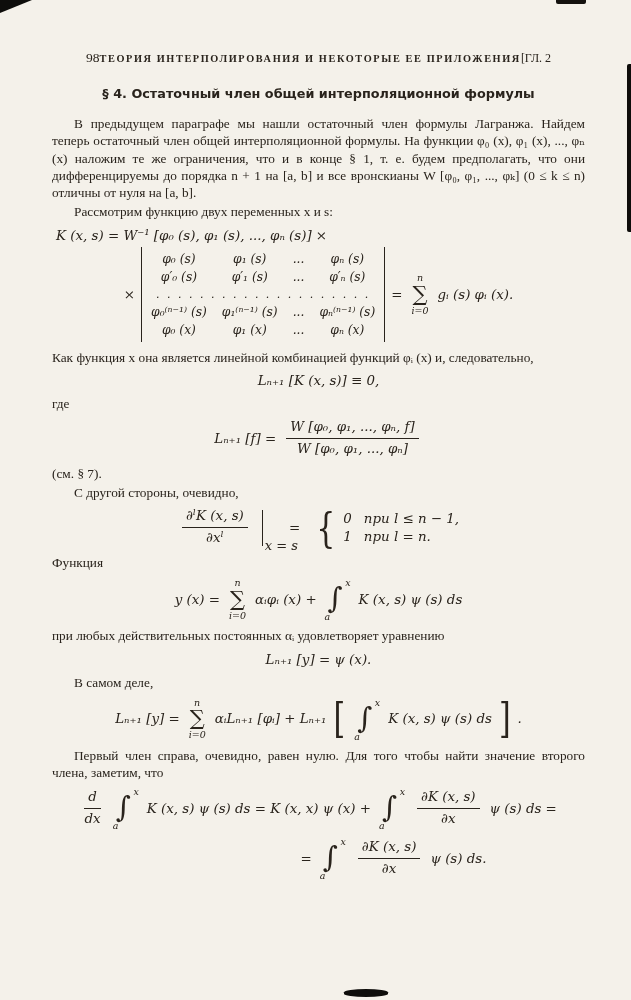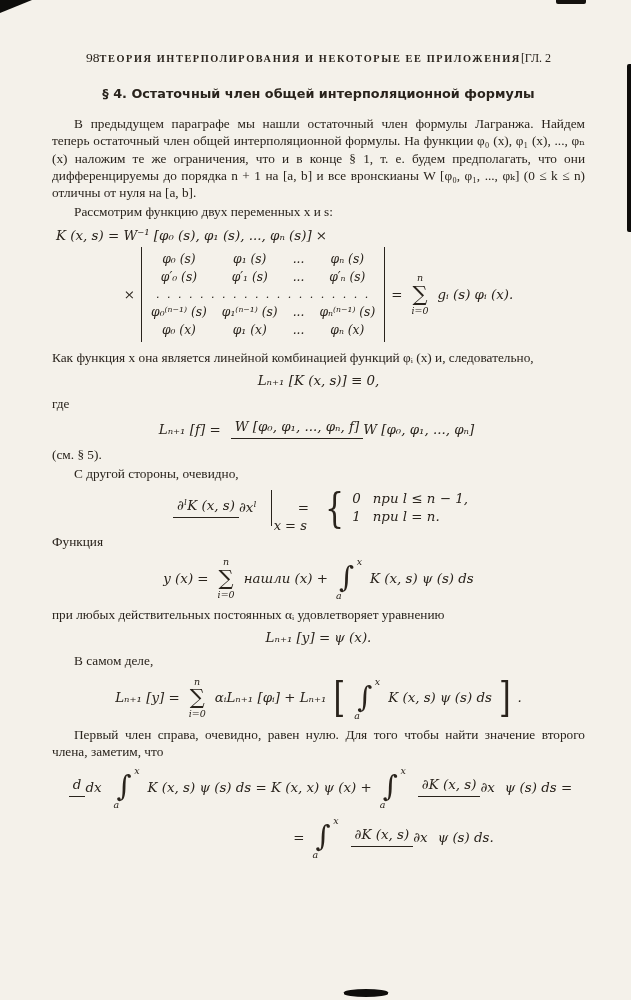--- a/index.html
+++ b/index.html
@@ -64,21 +64,21 @@
   .sum-op { font-size:21px; font-style:normal; padding:1px 0; }
   .sum-bot { font-size:9.5px; }
 
   
   .int { position:relative; display:inline-block; width:20px; height:40px; margin:0 7px 0 3px; flex:none; }
   .int-op { position:absolute; left:2px; top:50%; transform:translateY(-53%); font-size:29px; font-style:normal; }
   .int-top { position:absolute; top:-2px; right:-5px; font-size:9.5px; }
   .int-bot { position:absolute; bottom:-3px; left:-1px; font-size:9.5px; }
 
   
-  .frac { display:inline-flex; flex-direction:row; align-items:center; margin:0 4px; line-height:1.25; }
+  .frac { display:inline-flex; flex-direction:column; align-items:center; margin:0 4px; line-height:1.25; }
   .frac .num { border-bottom:1px solid #29231c; padding:0 4px 2px; white-space:nowrap; }
   .frac .den { padding-top:2px; white-space:nowrap; }
 
   
   .evalbar { display:inline-block; position:relative; width:1.2px; background:#29231c; height:36px; margin:0 20px 0 4px; }
   .eval-sub { position:absolute; bottom:-7px; left:3px; font-size:13px; white-space:nowrap;font-style:italic; }
 
   
   .brace { font-size:30px; font-style:normal; line-height:1; margin:0 2px 0 10px; display:inline-block; transform:scaleY(1.35); }
   .cases { display:inline-flex; flex-direction:column; gap:3px; text-align:left; }
@@ -152,21 +152,21 @@
   <p class="body-text">где</p>
 
   <div class="formula f-center">
     <span>Lₙ₊₁ [f] =</span>
     <span class="frac">
       <span class="num">W [φ₀, φ₁, ..., φₙ, f]</span>
       <span class="den">W [φ₀, φ₁, ..., φₙ]</span>
     </span>
   </div>
 
-  <p class="body-text">(см. § 5).</p>
+  <p class="body-text">(см. § 7).</p>
   <p class="body-text indent">С другой стороны, очевидно,</p>
 
   <div class="formula f-center">
     <span class="frac">
       <span class="num">∂ˡK (x, s)</span>
       <span class="den">∂xˡ</span>
     </span>
     <span class="evalbar">
       <span class="eval-sub">x = s</span>
     </span>
@@ -186,21 +186,21 @@
 
   <p class="body-text">Функция</p>
 
   <div class="formula f-center">
     <span>y (x) =</span>
     <span class="sum">
       <span class="sum-top">n</span>
       <span class="sum-op">∑</span>
       <span class="sum-bot">i=0</span>
     </span>
-    <span>нашли (x) +</span>
+    <span>αᵢφᵢ (x) +</span>
     <span class="int">
       <span class="int-op">∫</span>
       <span class="int-top">x</span>
       <span class="int-bot">a</span>
     </span>
     <span>K (x, s) ψ (s) ds</span>
   </div>
 
   <p class="body-text">при любых действительных постоянных αᵢ удовлетворяет уравнению</p>
 

